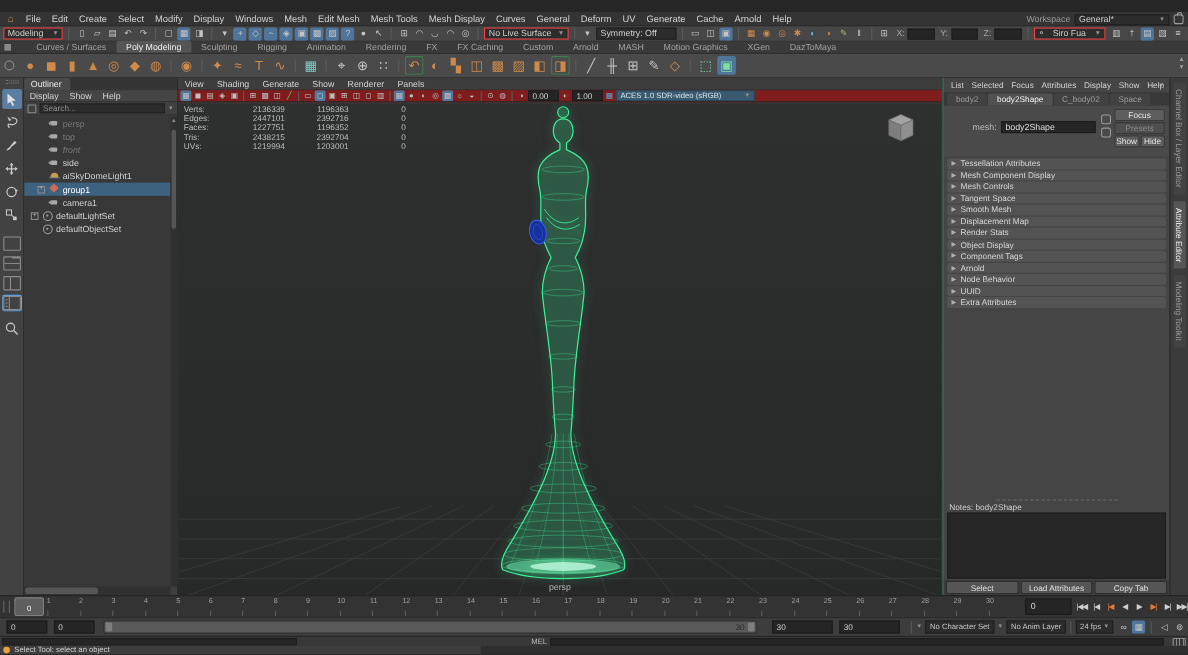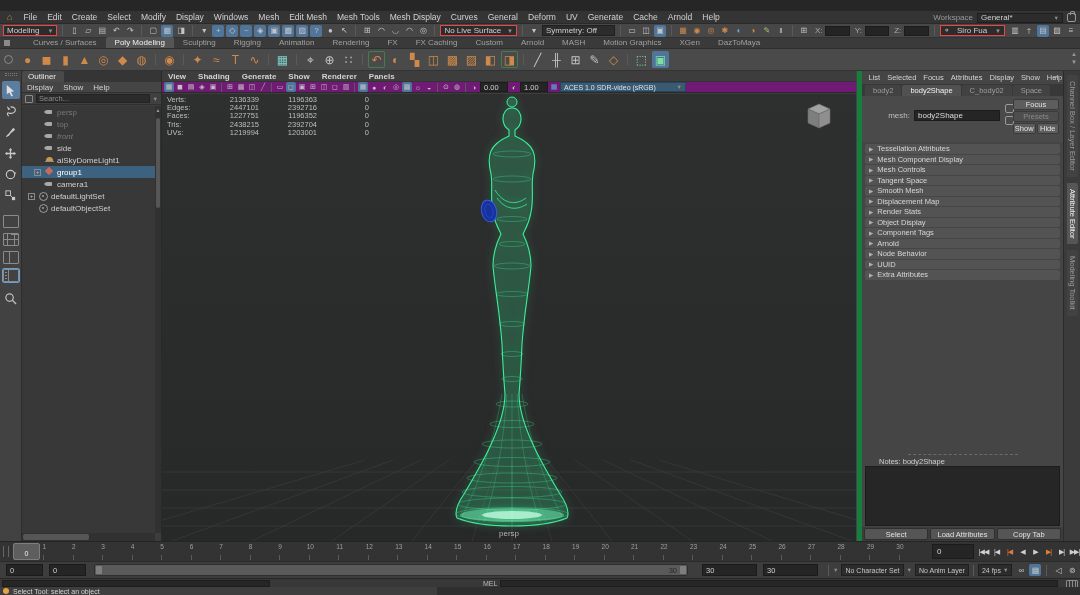--- a/index.html
+++ b/index.html
@@ -80,37 +80,37 @@
   .oi-set::before { content:""; position:absolute; left:1px; top:0; width:7px; height:7px; border:1.5px solid #9c9c9c; border-radius:50%; }
   .oi-set::after { content:""; position:absolute; left:4px; top:3px; width:2px; height:2px; background:#9c9c9c; border-radius:50%; }
   .out-vscroll { position:absolute; right:0; top:35px; bottom:8px; width:6px; background:#313131; }
   .out-vscroll .thumb { position:absolute; left:1px; right:1px; top:12px; height:90px; background:#565656; border-radius:2px; }
   .out-vscroll .uar { position:absolute; top:1px; left:0; right:0; text-align:center; font-size:5px; color:#999; }
   .out-hscroll { position:absolute; left:0; bottom:0; height:8px; right:6px; background:#313131; }
   .out-hscroll .thumb { position:absolute; left:1px; top:1px; bottom:1px; width:66px; background:#565656; border-radius:2px; }
 
   .viewport { position:absolute; left:162px; top:71px; width:694px; height:470px; background:#3d3d3d; }
   .vp-menus { height:10px; display:flex; align-items:center; background:#3d3d3d; }
-  .vp-menus .menu-item { font-size:8px; padding:0 6px;font-weight:bold; }
-  .vp-toolbar { height:12px; display:flex; align-items:center; background:#701a75; border-top:1px solid #333; border-bottom:1px solid #2a2a2a; padding:0 2px; gap:1px; overflow:hidden; }
+  .vp-menus .menu-item { font-size:8px; padding:0 6px; }
+  .vp-toolbar { height:12px; display:flex; align-items:center; background:#7f1d1d; border-top:1px solid #333; border-bottom:1px solid #2a2a2a; padding:0 2px; gap:1px; overflow:hidden; }
   .vp-toolbar .ic { width:10px; height:10px; font-size:7px; }
   .vp-toolbar .sep { height:9px; margin:0 2px; }
   .vp-fld { background:#252525; border:1px solid #1c1c1c; height:10px; display:flex; align-items:center; padding:0 3px; font-size:7.5px; color:#cfcfcf; }
   .vp-dd { background:#3a5a72; border:1px solid #27445a; height:10px; display:flex; align-items:center; justify-content:space-between; gap:3px; padding:0 3px; font-size:7px; color:#d8e4ec; white-space:nowrap; }
   .vp-canvas { position:absolute; left:0; top:23px; right:0; bottom:0; background:linear-gradient(#2e2f2f, #272828); overflow:hidden; }
   .hud { position:absolute; left:5px; top:2px; font-size:7.5px; color:#bdbdbd; }
   .hud-row { display:flex; height:8.2px; line-height:8.2px; }
   .hud-row .hl { width:30px; }
   .hud-row .hv1 { width:62px; text-align:right; }
   .hud-row .hv2 { width:58px; text-align:right; }
   .hud-row .hv3 { width:52px; text-align:right; }
   .persp-label { position:absolute; left:0; right:0; bottom:3px; text-align:center; font-size:8px; color:#b4b4b4; }
   .viewcube { position:absolute; right:22px; top:7px; width:30px; height:30px; }
 
-  .ae { position:absolute; left:857px; top:71px; width:206px; height:470px; background:#454545; border-left:5px solid #15803d; }
+  .ae { position:absolute; left:857px; top:71px; width:206px; height:470px; background:#454545; border-left:1px solid #15803d; }
   .ae-menus { height:13px; display:flex; align-items:center; padding-left:3px; position:relative; }
   .ae-menus .menu-item { font-size:7.5px; padding:0 3.5px; }
   .pin-ic { position:absolute; right:4px; top:2px; color:#b5b5b5; font-size:8px; transform:rotate(-40deg); }
   .ae-tabs { height:12px; display:flex; align-items:flex-end; background:#383838; padding-left:3px; gap:1px; }
   .ae-tab { padding:1px 8px; font-size:7.5px; color:#9d9d9d; background:#424242; border-radius:2px 2px 0 0; white-space:nowrap; }
   .ae-tab.active { background:#515151; color:#f2f2f2; }
   .ae-head { position:relative; height:46px; background:#4a4a4a; }
   .mesh-row { position:absolute; left:0; top:14px; display:flex; align-items:center; }
   .mesh-lab { width:52px; text-align:right; font-size:8px; color:#bdbdbd; padding-right:4px; }
   .mesh-fld { width:86px; height:11px; background:#252525; border:1px solid #1b1b1b; color:#dcdcdc; font-size:8px; display:flex; align-items:center; padding:0 3px; }
@@ -119,21 +119,21 @@
   .ae-btncol { position:absolute; right:4px; top:3px; width:46px; display:flex; flex-direction:column; gap:1px; }
   .ae-btn { height:11px; background:#5d5d5d; border:1px solid #3a3a3a; color:#e4e4e4; font-size:7.5px; display:flex; align-items:center; justify-content:center; border-radius:2px; }
   .ae-btn.dim { background:#4e4e4e; color:#8a8a8a; }
   .sh-row { display:flex; gap:1px; }
   .sh-row .ae-btn { flex:1; }
   .ae-sections { padding:2px 3px 0 3px; display:flex; flex-direction:column; gap:1px; }
   .ae-sec { height:9.5px; background:#535353; border-radius:2px; display:flex; align-items:center; gap:4px; padding-left:4px; font-size:7.5px; color:#d6d6d6; }
   .ae-sec .tri { color:#b0b0b0; font-size:5.5px; }
   .ae-notes { position:absolute; left:0; right:0; bottom:15px; height:72px; }
   .ae-dash { border-top:1px dashed #6a6a6a; width:110px; margin:0 auto 2px auto; }
-  .notes-lab { font-size:7.5px; color:#cfcfcf; padding-left:5px; height:10px;margin-left:12px; }
+  .notes-lab { font-size:7.5px; color:#cfcfcf; padding-left:5px; height:10px; }
   .notes-area { position:absolute; left:3px; right:3px; top:12px; bottom:0; background:#262626; border:1px solid #1c1c1c; }
   .ae-bottom { position:absolute; left:0; right:0; bottom:0; height:14px; display:flex; gap:2px; padding:1px 2px; background:#3c3c3c; }
   .ae-bbtn { flex:1; background:#555555; border:1px solid #2f2f2f; color:#e0e0e0; font-size:7.5px; display:flex; align-items:center; justify-content:center; border-radius:2px; }
 
   .sidestrip { position:absolute; left:1063px; top:71px; width:17px; height:470px; background:#3b3b3b; border-left:1px solid #2b2b2b; display:flex; flex-direction:column; align-items:center; padding-top:4px; gap:6px; }
   .sidetab { writing-mode:vertical-rl; font-size:7.5px; color:#9a9a9a; background:#424242; padding:6px 1px; border-radius:0 2px 2px 0; white-space:nowrap; }
   .sidetab.active { background:#565656; color:#f0f0f0; }
 
   
   .timeline { position:absolute; left:0; top:541px; width:1080px; height:20px; background:#333333; border-top:1px solid #242424; }

